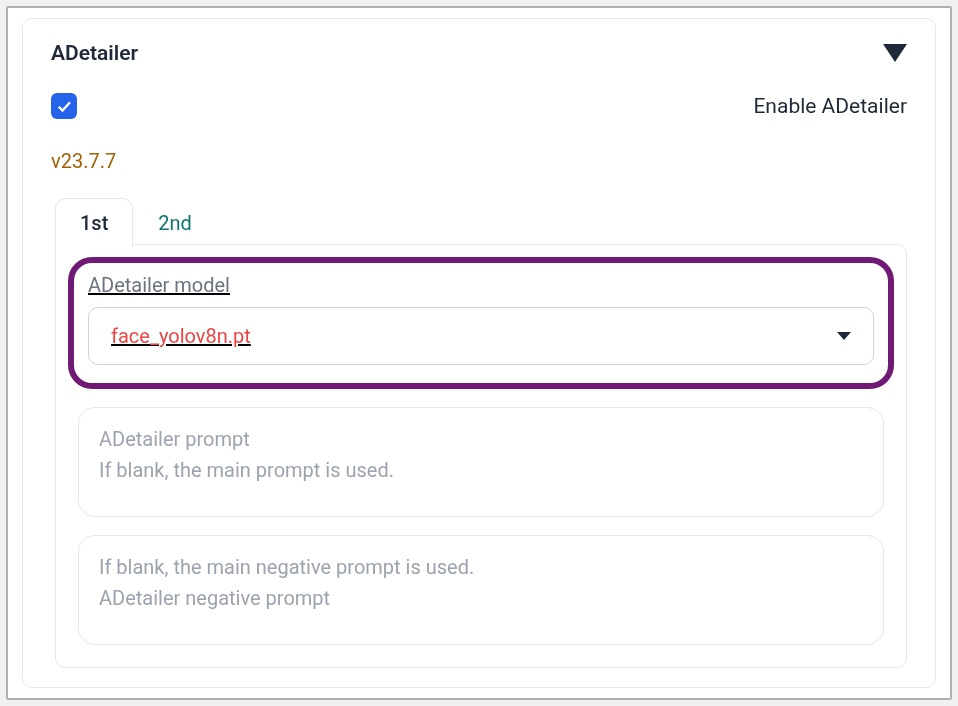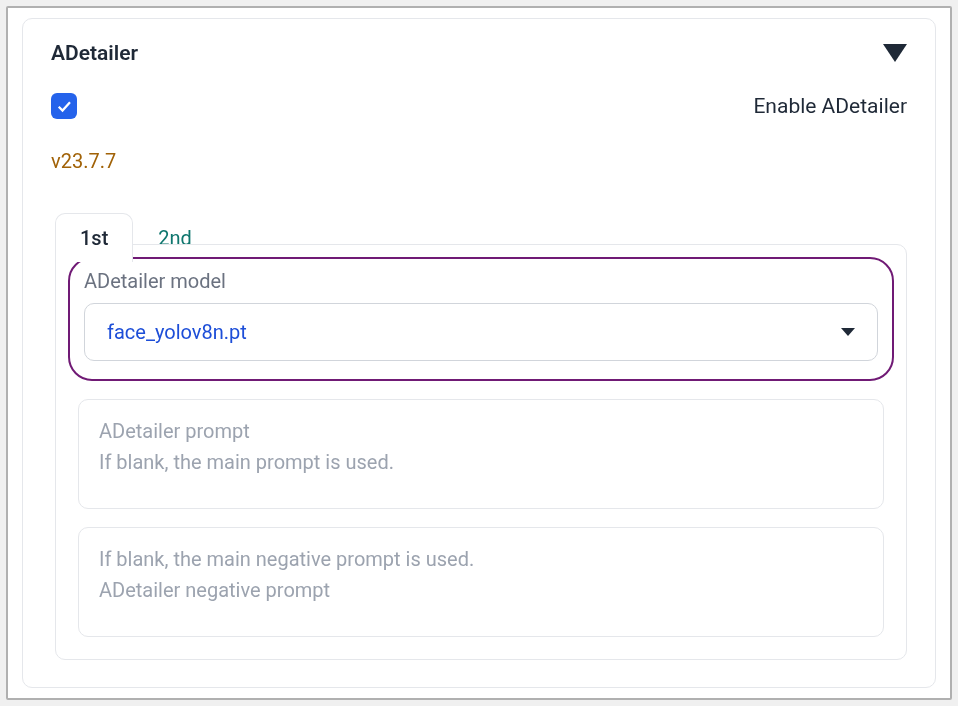--- a/index.html
+++ b/index.html
@@ -95,76 +95,77 @@
       gap: 0;
     }
     .tab {
       padding: 12px 24px 12px 24px;
       font-size: 20px;
       cursor: pointer;
       border: 1px solid transparent;
       border-bottom: none;
       border-radius: 10px 10px 0 0;
       position: relative;
-      top: 18px;
+      top: 3px;
       background: transparent;
     }
     .tab.active {
       border-color: #e5e7eb;
       background: #ffffff;
       color: #1f2937;
       font-weight: 500;
       z-index: 2;
     }
     .tab.inactive {
       color: #0f766e;
       font-weight: 400;
     }
     .tab-content {
       border: 1px solid #e5e7eb;
       border-radius: 0 10px 10px 10px;
       padding: 20px 22px 22px 22px;
       position: relative;
     }
     .highlight-box {
-      border: 2px solid #701a75;
+      border: 6px solid #701a75;
       border-radius: 24px;
       padding: 10px 14px 18px 14px;
       margin: -8px -10px 18px -10px;
+      text-decoration: underline;
     }
     .field-label {
       font-size: 20px;
       color: #6b7280;
       margin-bottom: 10px;
       display:block;
     }
     .dropdown {
       display: flex;
       align-items: center;
       justify-content: space-between;
       border: 1px solid #d1d5db;
       border-radius: 10px;
       padding: 16px 22px;
       background: #ffffff;
       cursor: pointer;
     }
     .dropdown-value {
       font-size: 20px;
-      color: #1d4ed8;
+      color: #ef4444;
     }
     .dropdown-arrow {
       width: 0;
       height: 0;
       border-left: 7px solid transparent;
       border-right: 7px solid transparent;
       border-top: 8px solid #1f2937;
     }
     .textarea-box {
       border: 1px solid #e5e7eb;
-      border-radius: 10px;
+      border-radius: 17px;
       padding: 16px 20px;
       background: #ffffff;
       margin-bottom: 18px;
       min-height: 110px;
       cursor: text;
     }
     .textarea-box .placeholder-line {
       font-size: 20px;
       color: #9ca3af;
       line-height: 1.55;

